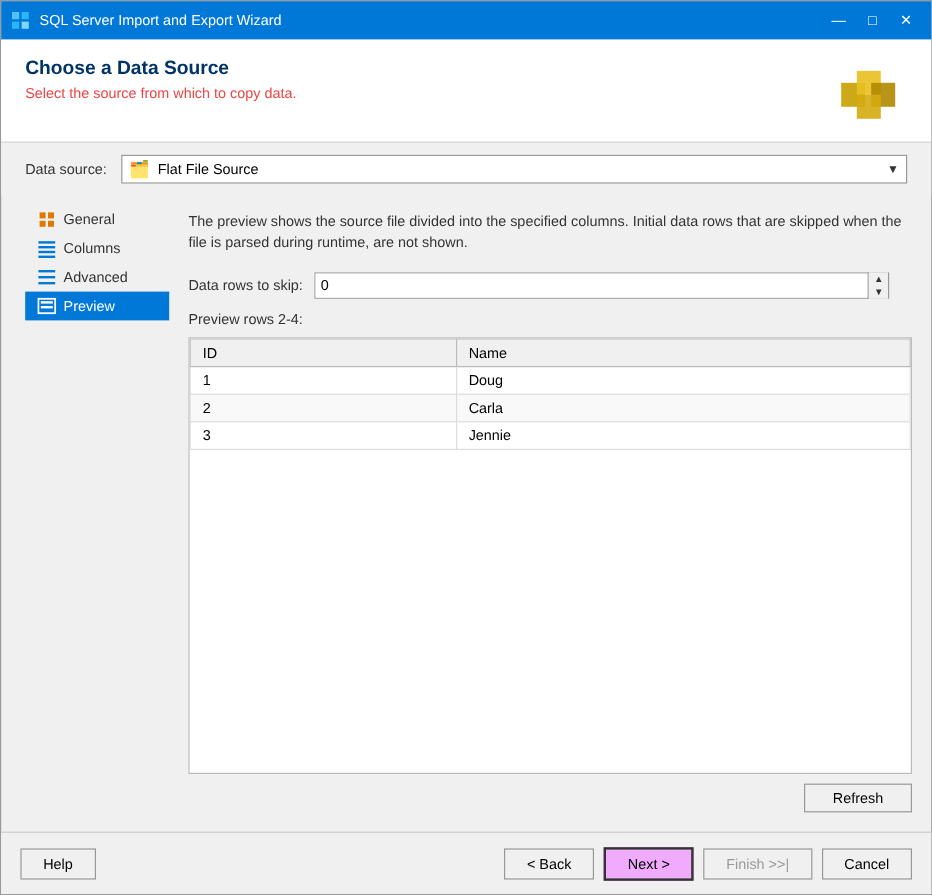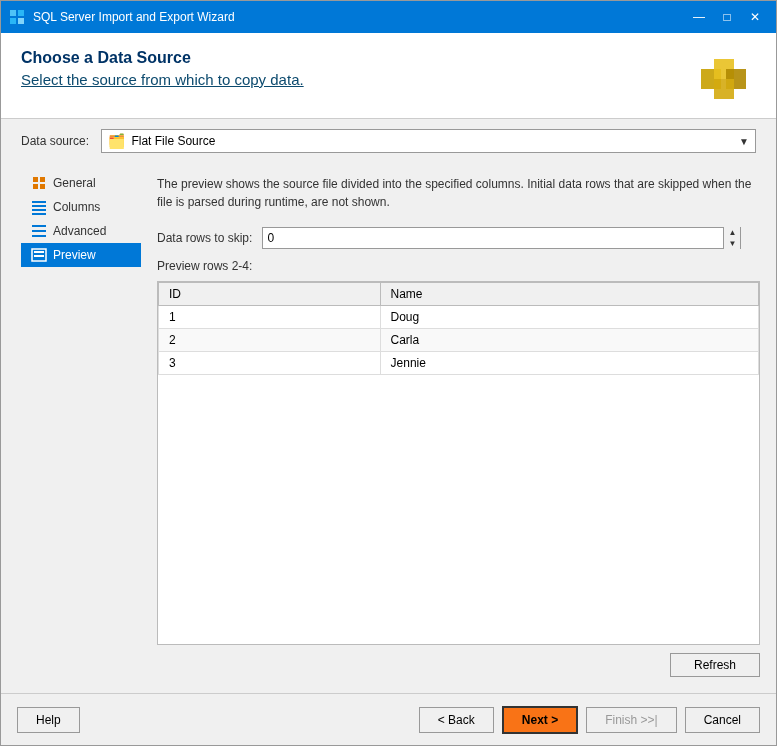--- a/index.html
+++ b/index.html
@@ -68,21 +68,21 @@
       justify-content: space-between;
       flex-shrink: 0;
     }
     .header-text { flex: 1; }
     .header-title {
       font-size: 16px;
       font-weight: bold;
       color: #003366;
       margin-bottom: 4px;
     }
-    .header-subtitle { font-size: 15px; color: #0c4a6e; text-decoration: underline; }
+    .header-subtitle { font-size: 12px; color: #ef4444; }
     .header-logo {
       width: 60px;
       height: 55px;
       flex-shrink: 0;
     }
 
     .datasource-row {
       background: #f0f0f0;
       display: flex;
       align-items: center;
@@ -252,23 +252,23 @@
     .footer-spacer { flex: 1; }
     .footer-btn {
       padding: 5px 18px;
       font-size: 12px;
       background: #f0f0f0;
       border: 1px solid #999;
       cursor: pointer;
       min-width: 70px;
     }
     .footer-btn.primary {
-      background: #f97316;
+      background: #f0abfc;
       border: 2px solid #333;
-      font-weight: bold;
+      font-weight: normal;
     }
     .footer-btn.disabled {
       color: #999;
       cursor: default;
     }
   </style>
 </head>
 <body>
 
 <div class="window">

